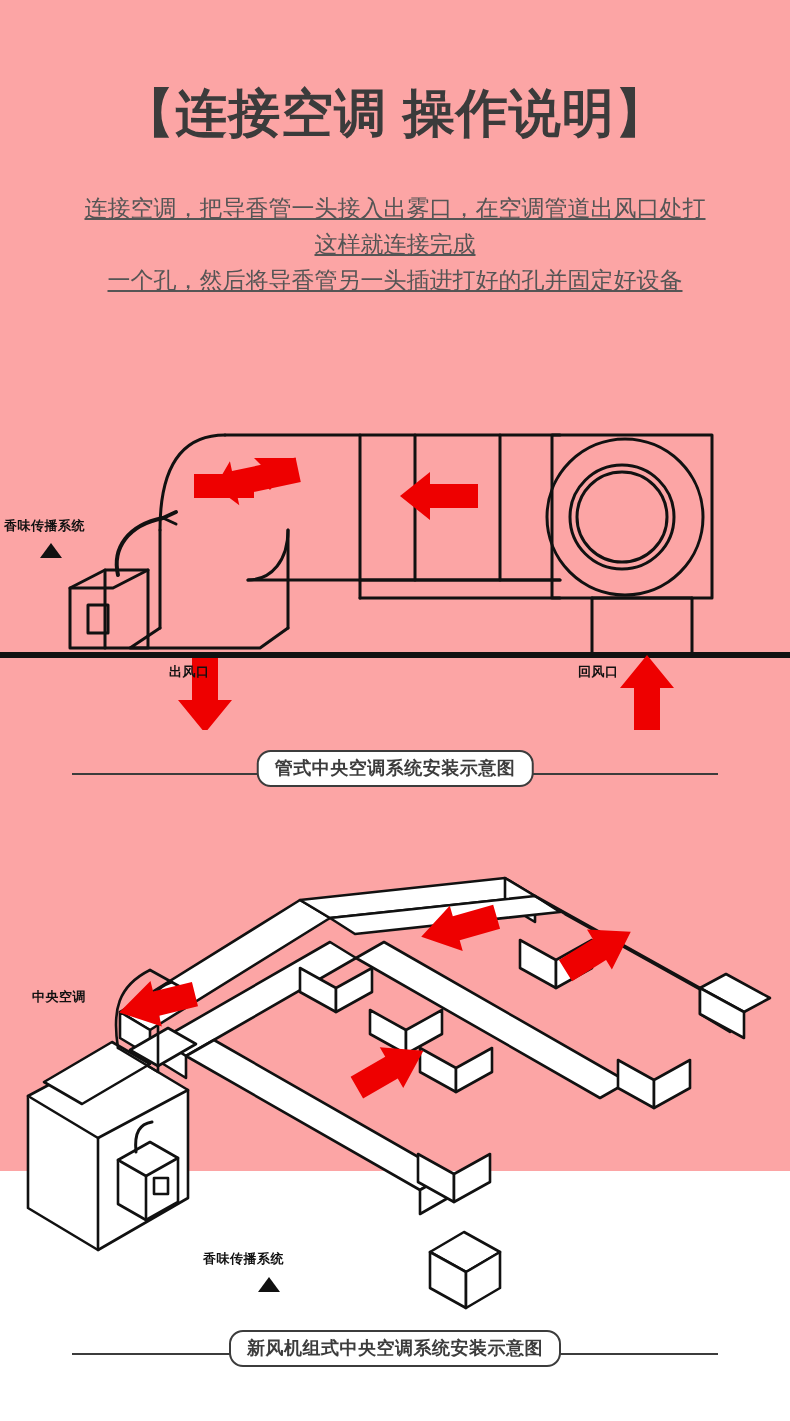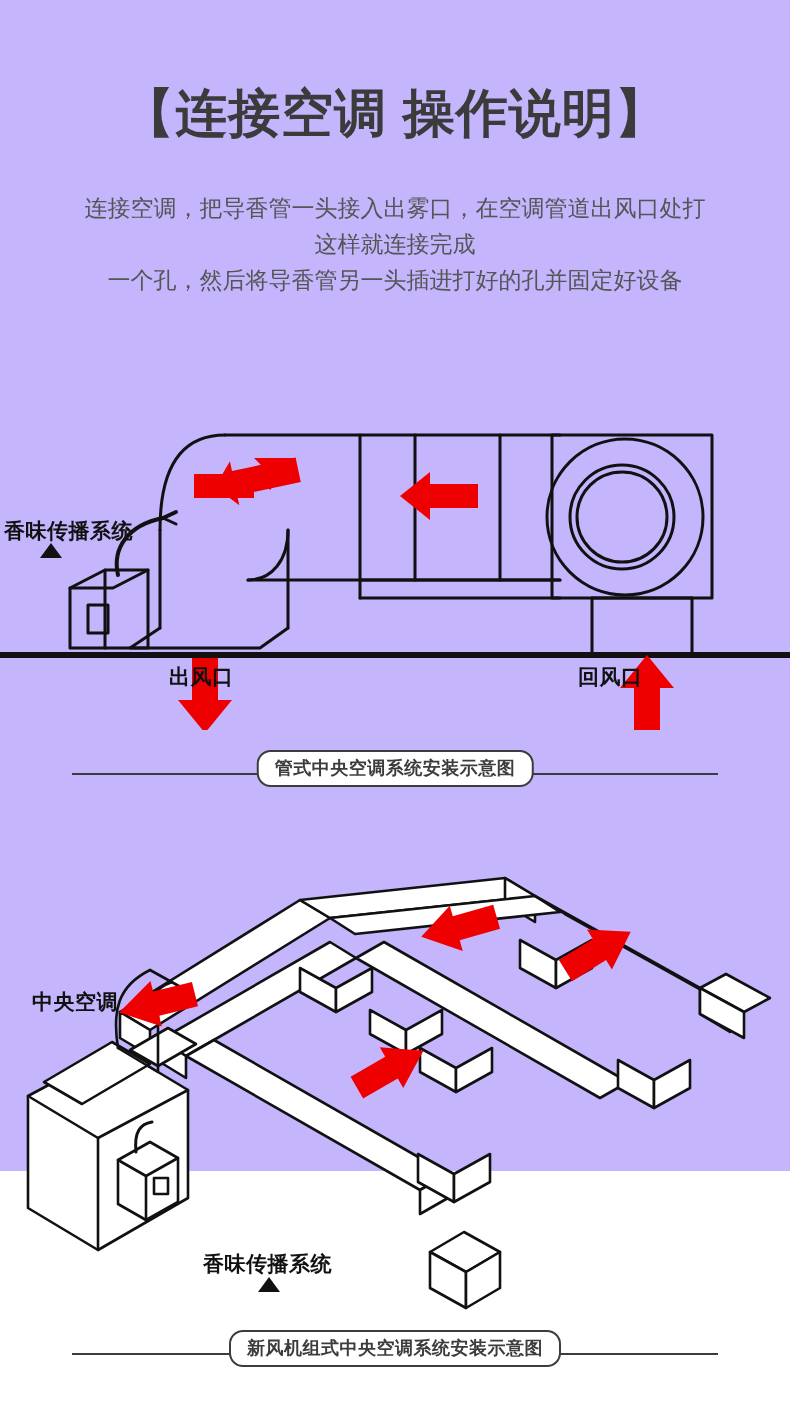--- a/index.html
+++ b/index.html
@@ -1,43 +1,43 @@
 <!DOCTYPE html>
 <html><head>
 <meta charset="utf-8">
 <style>
   html,body{margin:0;padding:0;background:#ffffff;}
   body{
     width:790px;height:1421px;position:relative;overflow:hidden;
     font-family:"Liberation Sans","DejaVu Sans",sans-serif;
     -webkit-font-smoothing:antialiased;
   }
-  .page{position:relative;width:790px;height:1171px;background:#c4b5fd;}
+  .page{position:relative;width:790px;height:1171px;background:#fca5a5;}
 
   
   .title{
     position:absolute;left:0;top:82px;width:790px;text-align:center;
     font-size:52px;font-weight:bold;color:#3b3b3b;letter-spacing:1px;
     line-height:62px;white-space:nowrap;
   }
   .desc{
     position:absolute;left:40px;top:190px;width:710px;text-align:center;
-    font-size:23px;color:#555555;line-height:36px;font-weight:400;
+    font-size:23px;color:#555555;line-height:36px;font-weight:400;text-decoration:underline;
   }
   .desc span{display:block;}
 
   
   .diagram{position:absolute;left:0;width:790px;}
   #diagram-1{top:400px;height:330px;}
   #diagram-2{top:860px;height:450px;}
   .diagram svg{display:block;width:790px;}
 
   
   .dlabel{
-    position:absolute;font-size:21px;font-weight:bold;color:#111;
+    position:absolute;font-size:13px;font-weight:bold;color:#111;
     white-space:nowrap;letter-spacing:.5px;
   }
   .lbl-scent-1{left:4px;top:517px;}
   .lbl-supply  {left:133px;top:663px;margin-left:36px;}
   .lbl-return  {left:578px;top:663px;}
   .lbl-ac-2    {left:32px;top:988px;}
   .lbl-scent-2 {left:203px;top:1250px;}
 
   .tri{
     position:absolute;width:0;height:0;

